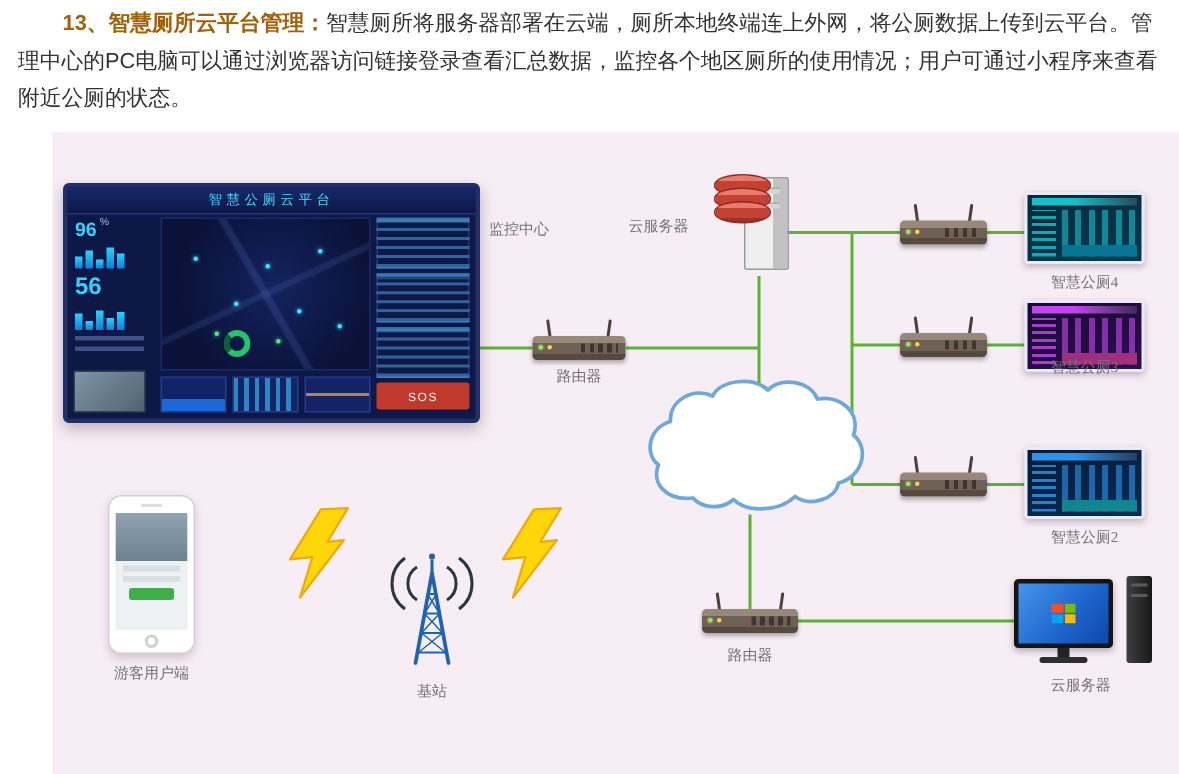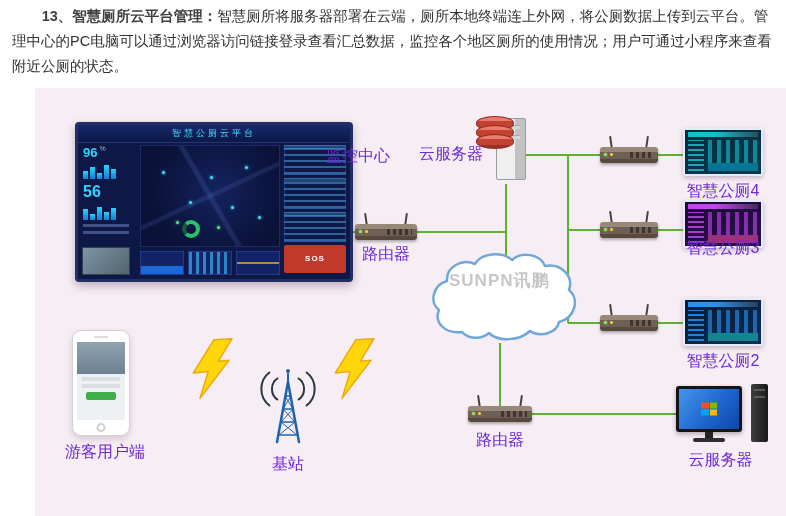--- a/index.html
+++ b/index.html
@@ -1,46 +1,46 @@
 <!DOCTYPE html>
 <html><head>
 <meta charset="utf-8">
 <style>
   html,body{margin:0;padding:0;background:#fff;}
   .page{position:relative;width:786px;height:516px;background:#fff;overflow:hidden;
         font-family:"Liberation Sans","DejaVu Sans",sans-serif;}
   
   .para{position:absolute;top:4px;left:12px;right:10px;margin:0;
         font-size:14.5px;line-height:1.72;color:#333;text-indent:2.05em;}
-  .para b{color:#404040;}
+  .para b{color:#a16207;}
   
   .diagram{position:absolute;left:35px;top:88px;width:751px;height:428px;background:#f7eef5;}
   .wires{position:absolute;left:0;top:0;width:751px;height:428px;}
-  .lbl{position:absolute;font-size:16px;color:#6d28d9;white-space:nowrap;text-align:center;}
+  .lbl{position:absolute;font-size:10px;color:#737373;white-space:nowrap;text-align:center;font-family:Liberation Serif, serif;}
   .lbl-monitor{left:291px;top:58px;}
   .lbl-server{left:384px;top:56px;}
   .lbl-router-top{left:320px;top:156px;width:62px;}
   .lbl-t4{left:648px;top:93px;width:80px;}
   .lbl-t3{left:648px;top:150px;width:80px;}
   .lbl-t2{left:648px;top:263px;width:80px;}
   .lbl-phone{left:30px;top:354px;width:72px;}
   .lbl-base{left:218px;top:366px;width:70px;}
   .lbl-router-bottom{left:433px;top:342px;width:64px;}
   .lbl-control{left:638px;top:362px;width:95px;}
   .extranet-label{position:absolute;left:393px;top:164px;width:148px;height:95px;
         display:flex;align-items:center;justify-content:center;font-size:13px;color:#222;}
   .wm{position:absolute;left:414px;top:181px;font-size:17px;font-weight:700;
       color:#a9a9a9;opacity:.65;letter-spacing:1px;z-index:4;}
   .tag{position:absolute;left:635px;top:196px;background:#fff;border:1px solid #ddd;
        border-radius:3px;padding:2px 7px;font-size:11px;color:#444;
        box-shadow:0 1px 3px rgba(0,0,0,.18);z-index:6;white-space:nowrap;}
   
   .big-screen{position:absolute;left:7px;top:34px;width:278px;height:160px;box-sizing:border-box;
       background:#0d1847;border:3px solid #222f66;border-radius:4px;
-      box-shadow:0 4px 10px rgba(60,30,60,.3);margin-left:33px;}
+      box-shadow:0 4px 10px rgba(60,30,60,.3);}
   .bs-header{position:absolute;top:0;left:0;right:0;height:17px;
       background:linear-gradient(180deg,#16296b,#0d1847);border-bottom:1px solid #23367c;
       display:flex;align-items:center;justify-content:center;}
   .bs-title{font-size:9px;color:#4fd8ff;letter-spacing:3px;}
   .bs-left{position:absolute;left:5px;top:20px;width:52px;bottom:34px;}
   .bs-statrow{display:flex;align-items:flex-start;gap:2px;}
   .bs-big{font-size:13px;font-weight:700;color:#2fd4ff;}
   .bs-unit{font-size:7px;color:#9fb8d8;}
   .bs-bars{display:flex;align-items:flex-end;gap:2px;height:15px;margin:4px 0;}
   .bs-bars i{width:5px;background:linear-gradient(#29d3ff,#0d7fd8);}
@@ -64,21 +64,21 @@
   .dot:nth-of-type(3){left:50%;top:30%}.dot:nth-of-type(4){left:65%;top:60%}
   .dot:nth-of-type(5){left:75%;top:20%}.dot:nth-of-type(6){left:25%;top:75%;background:#51e87e;box-shadow:0 0 3px #51e87e;}
   .dot:nth-of-type(7){left:85%;top:70%}.dot:nth-of-type(8){left:55%;top:80%;background:#51e87e;box-shadow:0 0 3px #51e87e;}
   .bs-donut{position:absolute;left:30%;bottom:8%;width:18px;height:18px;border-radius:50%;
       border:4px solid #25c36b;border-left-color:#0e5e38;box-sizing:border-box;}
   .bs-right{position:absolute;right:4px;top:20px;width:62px;bottom:6px;display:flex;flex-direction:column;gap:3px;}
   .rrow{flex:1;border:1px solid rgba(70,120,220,.35);
       background:
         linear-gradient(180deg,rgba(80,210,255,.25) 0 3px,transparent 3px),
         repeating-linear-gradient(0deg,rgba(90,190,255,.45) 0 2px,transparent 2px 6px);}
-  .bs-sos{height:28px;background:#c0392b;color:#fff;font-size:8px;font-weight:700;
+  .bs-sos{height:18px;background:#c0392b;color:#fff;font-size:8px;font-weight:400;
       display:flex;align-items:center;justify-content:center;border-radius:2px;letter-spacing:1px;}
   .bs-bottom{position:absolute;left:62px;right:70px;bottom:4px;height:24px;display:flex;gap:4px;}
   .bcell{flex:1;background:rgba(20,40,110,.8);border:1px solid #24398c;}
   .bcell:nth-child(1){background-image:linear-gradient(0deg,#1c68d8 0 8px,transparent 8px);}
   .bcell:nth-child(2){background-image:repeating-linear-gradient(90deg,rgba(60,200,255,.6) 0 3px,transparent 3px 7px);}
   .bcell:nth-child(3){background-image:linear-gradient(0deg,transparent 10px,rgba(255,170,60,.7) 10px 12px,transparent 12px);}
   .bs-photo{position:absolute;left:4px;bottom:4px;width:46px;height:26px;
       background:linear-gradient(135deg,#7e95a6,#51636f);border:1px solid #33414b;}
   
   .mini{position:absolute;width:80px;height:48px;border:2px solid #e6ecf7;border-radius:3px;
@@ -355,21 +355,20 @@
       <div class="cc-base"></div>
       <div class="cc-tower">
           <i></i>
           <i></i>
         </div>
     </div>
 
     <div class="lbl lbl-monitor">监控中心</div>
     <div class="lbl lbl-server">云服务器</div>
     <div class="lbl lbl-router-top">路由器</div>
-    <div class="wm">SUNPN讯鹏</div>
     <div class="lbl lbl-t4">智慧公厕4</div>
     <div class="lbl lbl-t3">智慧公厕3</div>
     <div class="lbl lbl-t2">智慧公厕2</div>
     <div class="lbl lbl-phone">游客用户端</div>
     <div class="lbl lbl-base">基站</div>
     <div class="lbl lbl-router-bottom">路由器</div>
     <div class="lbl lbl-control">云服务器</div>
 
   </div>
 </div>

